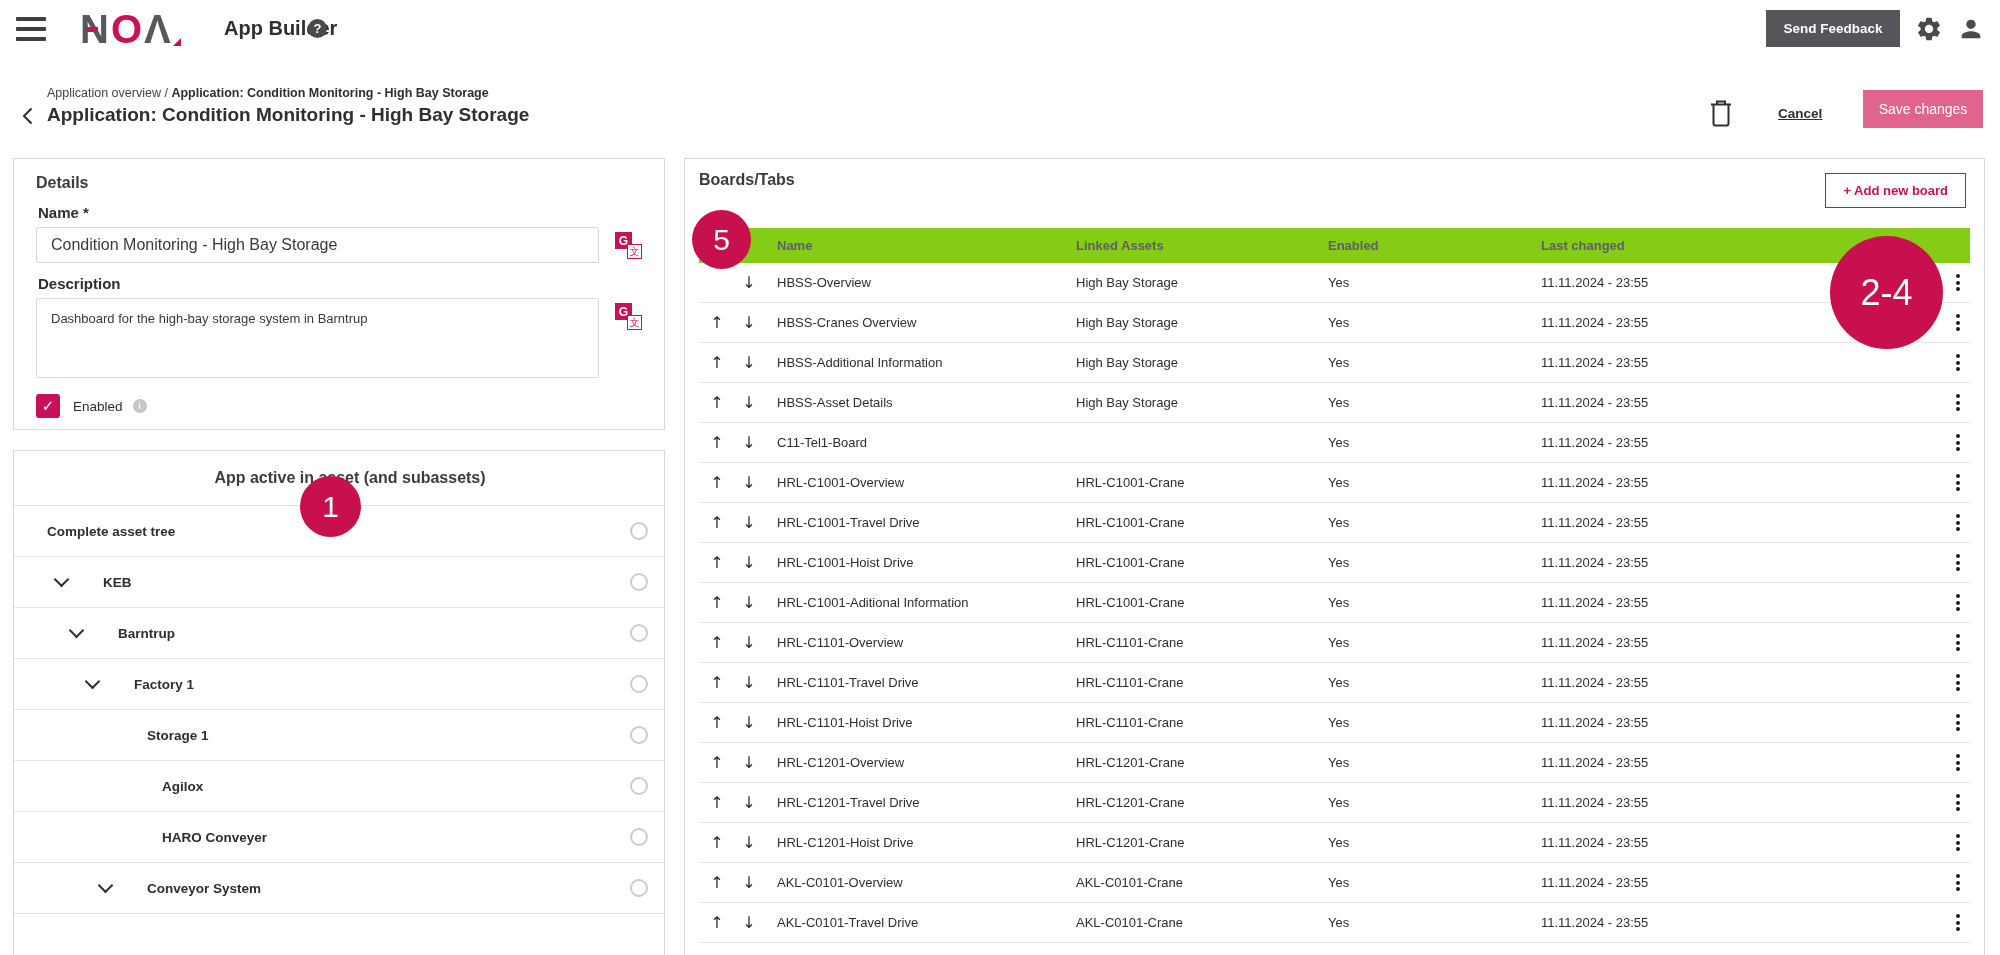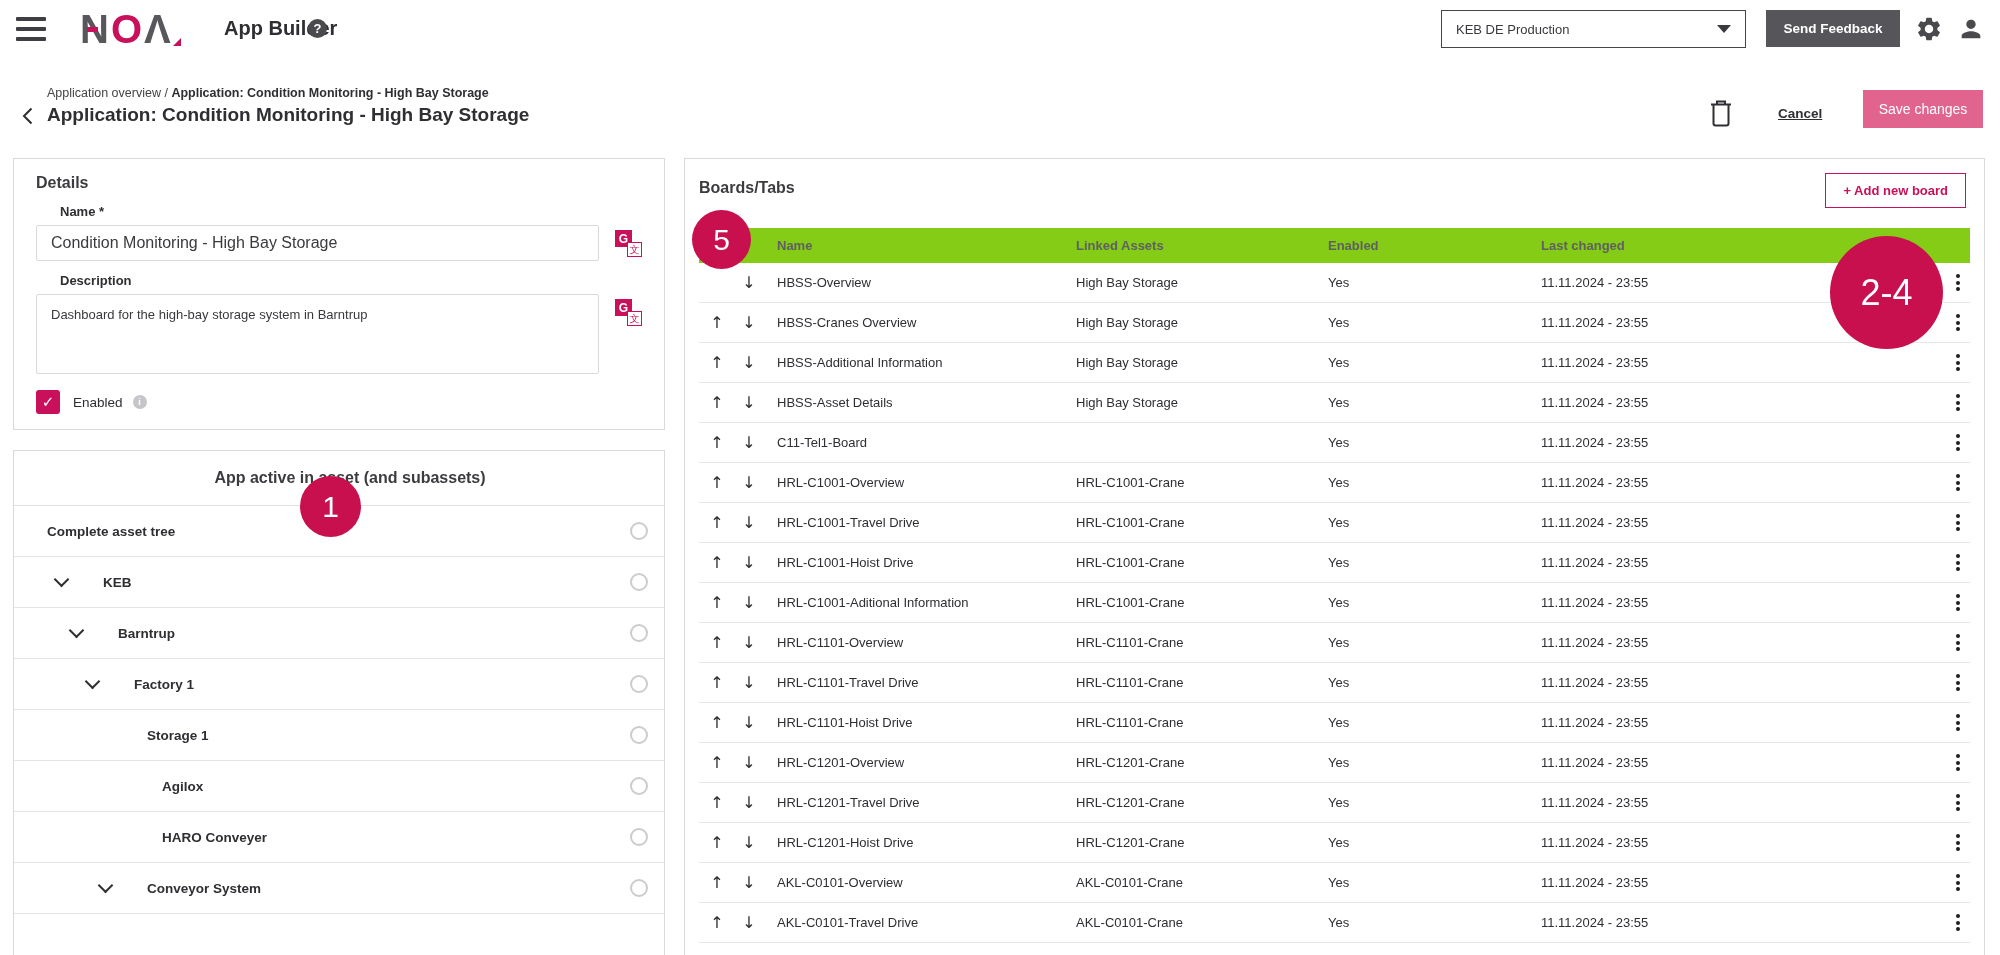--- a/index.html
+++ b/index.html
@@ -34,21 +34,21 @@
   .page-title { position:absolute; left:47px; top:104px; font-size:19px; font-weight:bold; color:#2e2e33; }
   .trash-btn { position:absolute; left:1708px; top:98px; width:28px; height:30px; cursor:pointer; }
   .cancel-link { position:absolute; left:1778px; top:106px; font-size:13.5px; font-weight:bold; text-decoration:underline; color:#2e2e33; cursor:pointer; }
   .save-btn { position:absolute; left:1863px; top:90px; width:120px; height:38px; background:#e0648e; color:#fff; border:none; font-size:14px; font-family:inherit; cursor:pointer; }
 
   
   .card { position:absolute; background:#fff; border:1px solid #d9d9d9; }
   .details-card { left:13px; top:158px; width:652px; height:272px; padding:0 22px; overflow:hidden; }
   .card-title { font-size:16px; font-weight:bold; color:#3c3c40; }
   .details-card .card-title { margin-top:15px; }
-  .field-label { font-size:13px; font-weight:bold; color:#2e2e33; margin-top:12px; margin-left:24px; }
+  .field-label { font-size:15px; font-weight:bold; color:#2e2e33; margin-top:12px; margin-left:2px; }
   .input-row { display:flex; align-items:flex-start; margin-top:6px; }
   .text-input { width:569px; height:36px; border:1px solid #d9d9d9; border-radius:2px; padding:0 14px; font-size:16px; color:#3a3a3e; font-family:inherit; background:#fff; }
   .text-area { width:569px; height:80px; border:1px solid #d9d9d9; border-radius:2px; padding:12px 14px; font-size:13px; color:#3a3a3e; font-family:inherit; background:#fff; resize:none; }
   .translate-icon { position:relative; width:27px; height:27px; margin-left:16px; margin-top:5px; cursor:pointer; flex:none; }
   .translate-icon .g-back { position:absolute; left:0; top:0; width:17px; height:17px; background:#c9105a; color:#fff; font-size:12px; font-weight:bold; display:flex; align-items:center; justify-content:center; }
   .translate-icon .g-front { position:absolute; right:0; bottom:0; width:15px; height:15px; background:#fff; border:1.5px solid #c9105a; color:#c9105a; font-size:10px; display:flex; align-items:center; justify-content:center; }
   .enabled-row { display:flex; align-items:center; margin-top:16px; }
   .checkbox { width:24px; height:24px; background:#c9105a; border-radius:3px; color:#fff; font-size:15px; display:flex; align-items:center; justify-content:center; cursor:pointer; }
   .enabled-label { margin-left:13px; font-size:13.5px; color:#2e2e33; }
   .info-dot { margin-left:10px; width:14px; height:14px; border-radius:50%; background:#c6c6ca; color:#fff; font-size:9px; font-weight:bold; display:flex; align-items:center; justify-content:center; }
@@ -64,21 +64,21 @@
   .tree-row.lvl-1 { padding-left:42px; }
   .tree-row.lvl-2 { padding-left:57px; }
   .tree-row.lvl-3 { padding-left:73px; }
   .tree-row.lvl-4 { padding-left:86px; }
   .tree-row.lvl-4.no-chevron { padding-left:133px; }
   .tree-row.lvl-5 { padding-left:148px; }
 
   
   .boards-card { left:684px; top:158px; width:1301px; height:830px; padding:0 14px; overflow:hidden; }
   .boards-head { position:relative; height:69px; }
-  .boards-head .card-title { position:absolute; left:0; top:20px; }
+  .boards-head .card-title { position:absolute; left:0; top:12px; }
   .add-board-btn { position:absolute; right:4px; top:14px; height:35px; padding:0 17px; background:#fff; border:1.5px solid #c9105a; color:#c9105a; font-size:13px; font-weight:bold; font-family:inherit; cursor:pointer; }
   .thead { height:35px; background:#84cc16; display:flex; align-items:center; }
   .thead .hcell { font-size:13px; font-weight:bold; color:#5f5f64; }
   .col-moves { width:78px; flex:none; display:flex; padding-left:7px; }
   .col-name { width:299px; flex:none; }
   .col-linked { width:252px; flex:none; }
   .col-enabled { width:213px; flex:none; }
   .col-changed { flex:1; }
   .col-menu { width:34px; flex:none; display:flex; justify-content:flex-end; padding-right:6px; }
   .trow { height:40px; display:flex; align-items:center; border-bottom:1px solid #e6e6e6; }
@@ -108,24 +108,20 @@
         <i></i>
       </div>
     <div class="logo">
       <span class="l-n">N</span>
         <span class="l-o">O</span>
         <span class="l-a">Λ</span>
     </div>
     <div class="app-title">App Builder</div>
     <div class="help-badge">?</div>
 
-    <div class="env-select">
-      <span>KEB DE Production</span>
-      <span class="caret"></span>
-    </div>
     <button class="feedback-btn">Send Feedback</button>
     <div class="icon-btn icon-gear">
       <svg width="28" height="28" viewBox="0 0 24 24">
           <path fill="#4a4a4e" d="M19.14 12.94c.04-.3.06-.61.06-.94s-.02-.64-.07-.94l2.03-1.58c.18-.14.23-.41.12-.61l-1.92-3.32c-.12-.22-.37-.29-.59-.22l-2.39.96c-.5-.38-1.03-.7-1.62-.94l-.36-2.54c-.04-.24-.24-.41-.48-.41h-3.84c-.24 0-.43.17-.47.41l-.36 2.54c-.59.24-1.13.57-1.62.94l-2.39-.96c-.22-.08-.47 0-.59.22L2.74 8.87c-.12.21-.08.47.12.61l2.03 1.58c-.05.3-.09.63-.09.94s.02.64.07.94l-2.03 1.58c-.18.14-.23.41-.12.61l1.92 3.32c.12.22.37.29.59.22l2.39-.96c.5.38 1.03.7 1.62.94l.36 2.54c.05.24.24.41.48.41h3.84c.24 0 .44-.17.47-.41l.36-2.54c.59-.24 1.13-.56 1.62-.94l2.39.96c.22.08.47 0 .59-.22l1.92-3.32c.12-.22.07-.47-.12-.61l-2.01-1.58zM12 15.6c-1.98 0-3.6-1.62-3.6-3.6s1.62-3.6 3.6-3.6 3.6 1.62 3.6 3.6-1.62 3.6-3.6 3.6z"></path>
         </svg>
     </div>
     <div class="icon-btn icon-user">
       <svg width="28" height="28" viewBox="0 0 24 24">
           <path fill="#4a4a4e" d="M12 12c2.21 0 4-1.79 4-4s-1.79-4-4-4-4 1.79-4 4 1.79 4 4 4zm0 2c-2.67 0-8 1.34-8 4v2h16v-2c0-2.66-5.33-4-8-4z"></path>
         </svg>

